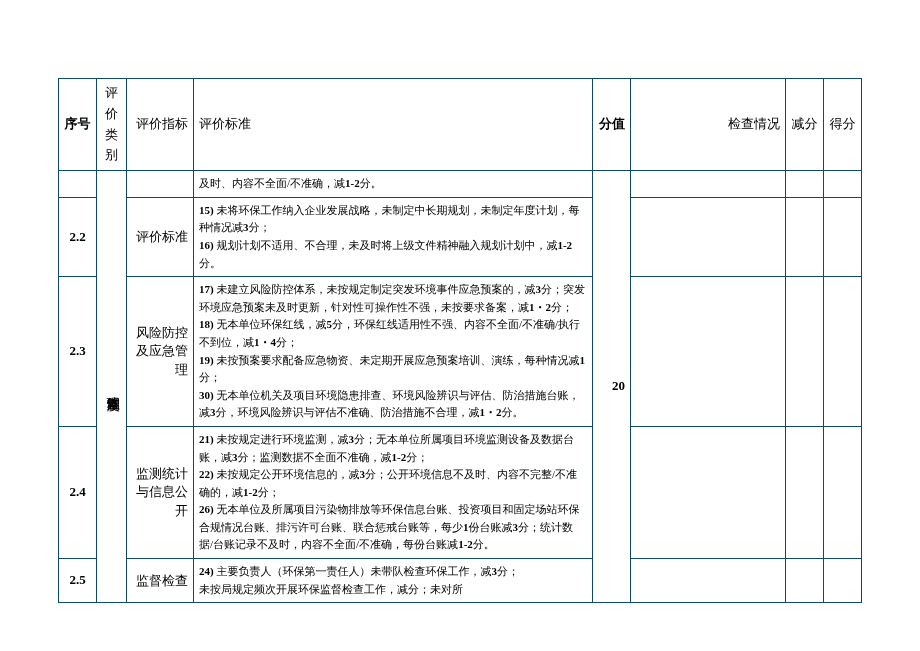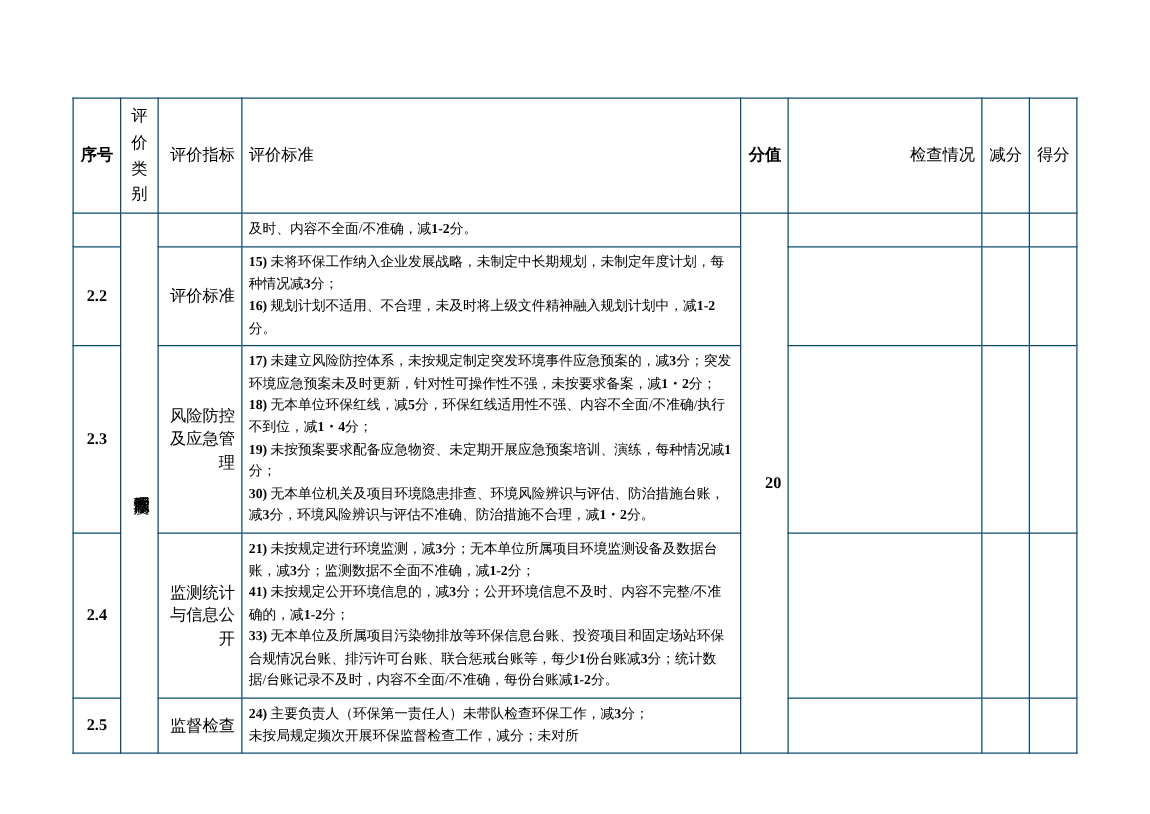--- a/index.html
+++ b/index.html
@@ -84,21 +84,21 @@
       <td class="col-ind ind-wrap">风险防控及应急管理</td>
       <td class="col-std std-cell"><b>17)</b> 未建立风险防控体系，未按规定制定突发环境事件应急预案的，减<b>3</b>分；突发环境应急预案未及时更新，针对性可操作性不强，未按要求备案，减<b>1・2</b>分；<br><b>18)</b> 无本单位环保红线，减<b>5</b>分，环保红线适用性不强、内容不全面/不准确/执行不到位，减<b>1・4</b>分；<br><b>19)</b> 未按预案要求配备应急物资、未定期开展应急预案培训、演练，每种情况减<b>1</b>分；<br><b>30)</b> 无本单位机关及项目环境隐患排查、环境风险辨识与评估、防治措施台账，减<b>3</b>分，环境风险辨识与评估不准确、防治措施不合理，减<b>1・2</b>分。</td>
       <td class="col-check"></td>
       <td class="col-ded"></td>
       <td class="col-get"></td>
     </tr>
 
     <tr>
       <td class="col-seq">2.4</td>
       <td class="col-ind ind-wrap">监测统计与信息公开</td>
-      <td class="col-std std-cell"><b>21)</b> 未按规定进行环境监测，减<b>3</b>分；无本单位所属项目环境监测设备及数据台账，减<b>3</b>分；监测数据不全面不准确，减<b>1-2</b>分；<br><b>41)</b> 未按规定公开环境信息的，减<b>3</b>分；公开环境信息不及时、内容不完整/不准确的，减<b>1-2</b>分；<br><b>33)</b> 无本单位及所属项目污染物排放等环保信息台账、投资项目和固定场站环保合规情况台账、排污许可台账、联合惩戒台账等，每少<b>1</b>份台账减<b>3</b>分；统计数据/台账记录不及时，内容不全面/不准确，每份台账减<b>1-2</b>分。</td>
+      <td class="col-std std-cell"><b>21)</b> 未按规定进行环境监测，减<b>3</b>分；无本单位所属项目环境监测设备及数据台账，减<b>3</b>分；监测数据不全面不准确，减<b>1-2</b>分；<br><b>22)</b> 未按规定公开环境信息的，减<b>3</b>分；公开环境信息不及时、内容不完整/不准确的，减<b>1-2</b>分；<br><b>26)</b> 无本单位及所属项目污染物排放等环保信息台账、投资项目和固定场站环保合规情况台账、排污许可台账、联合惩戒台账等，每少<b>1</b>份台账减<b>3</b>分；统计数据/台账记录不及时，内容不全面/不准确，每份台账减<b>1-2</b>分。</td>
       <td class="col-check"></td>
       <td class="col-ded"></td>
       <td class="col-get"></td>
     </tr>
 
     <tr>
       <td class="col-seq">2.5</td>
       <td class="col-ind ind-wrap">监督检查</td>
       <td class="col-std std-cell"><b>24)</b> 主要负责人（环保第一责任人）未带队检查环保工作，减<b>3</b>分；<br> 未按局规定频次开展环保监督检查工作，减分；未对所</td>
       <td class="col-check"></td>

